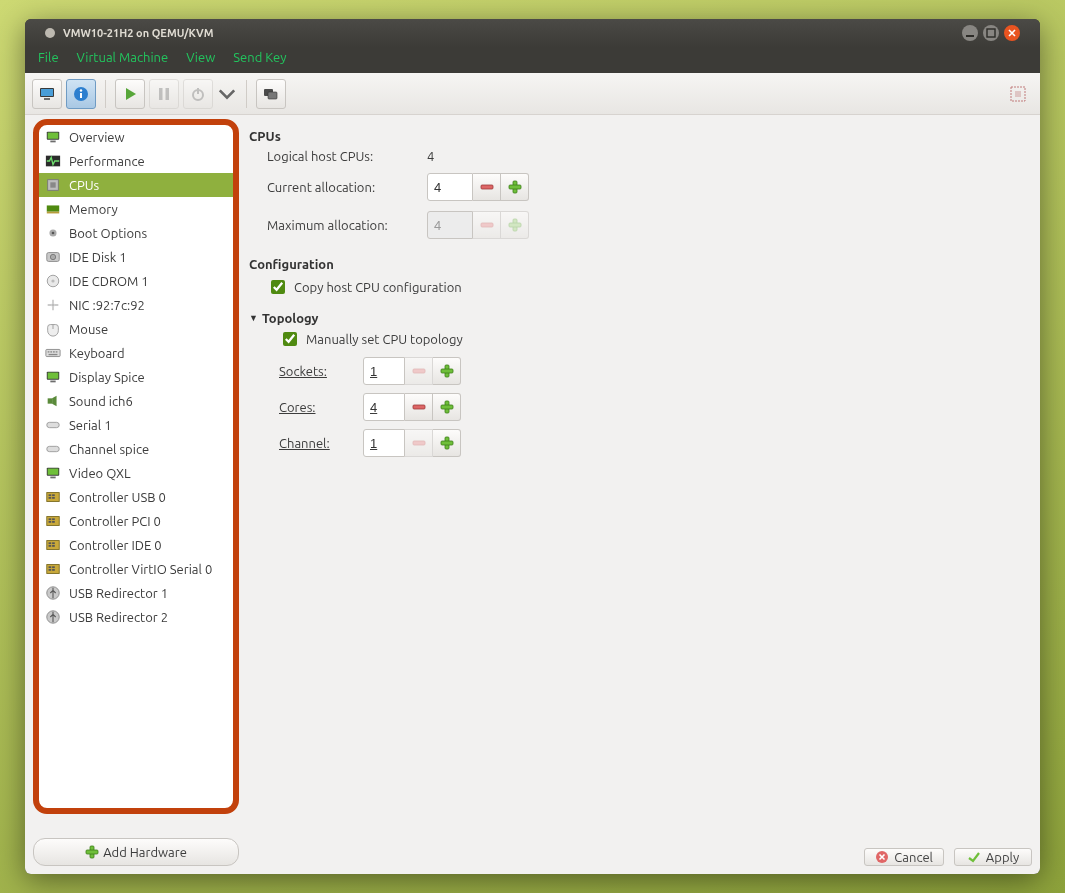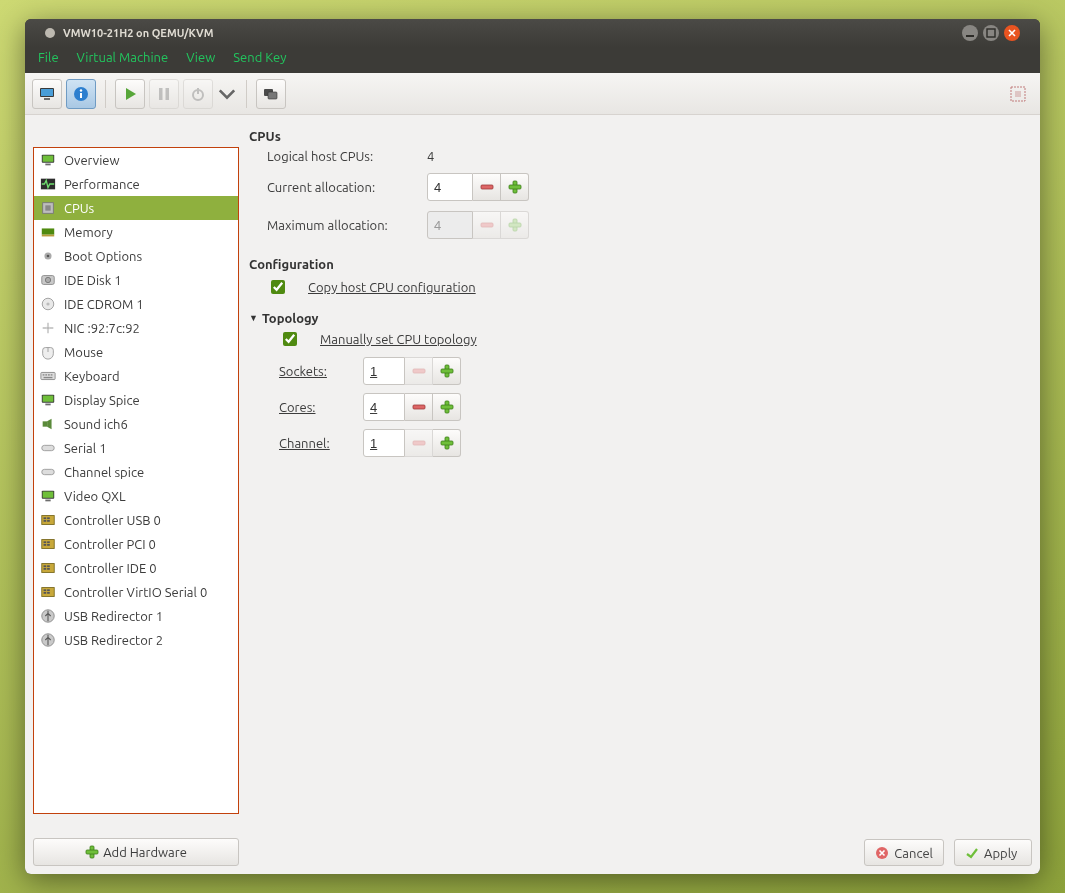--- a/index.html
+++ b/index.html
@@ -25,50 +25,50 @@
   .tbtn { width:30px; height:30px; border:1px solid #c8c5c1; background:linear-gradient(#fdfcfb,#e7e5e2); border-radius:3px; margin:0 1px; display:flex; align-items:center; justify-content:center; cursor:default;}
   .tbtn.disabled{opacity:.45;}
   .tbtn.info-active{background:linear-gradient(#cfe3f4,#a9c8e4); border-color:#6f9bc3;}
   .tsep{width:1px;height:28px;background:#d0ccc7;margin:0 6px;}
   .spacer{flex:1;}
   .tbtn svg{width:18px;height:18px;}
 
   
   .body { position:absolute; left:8px; right:8px; top:46px; bottom:8px; display:flex; gap:8px; }
   .sidebar-wrap{display:flex;flex-direction:column;width:206px;}
-  .sidebar { flex:1; border:1px solid #c2410c; background:#fff; border-radius:0; overflow-y:auto;margin-top:28px;}
+  .sidebar { flex:1; border:6px solid #c2410c; background:#fff; border-radius:14px; overflow-y:auto;}
   .srow { display:flex; align-items:center; height:24px; padding:0 4px; gap:6px; cursor:default; }
   .srow.selected{background:#8fb03e; color:#fff;}
   .srow .sicon{width:20px;height:18px;display:flex;align-items:center;justify-content:center;}
   .srow .sicon svg{width:18px;height:16px;}
-  .addhw { margin-top:24px; height:28px; border:1px solid #c8c5c1; border-radius:3px; background:linear-gradient(#fdfcfb,#e7e5e2); display:flex; align-items:center; justify-content:center; gap:4px; cursor:default;}
+  .addhw { margin-top:24px; height:28px; border:1px solid #c8c5c1; border-radius:12px; background:linear-gradient(#fdfcfb,#e7e5e2); display:flex; align-items:center; justify-content:center; gap:4px; cursor:default;}
 
   .maincol{flex:1; position:relative; display:flex; flex-direction:column;}
   .mainpane{flex:1; padding:4px 2px 2px 2px; overflow:auto;}
   h4.section{font-size:13px; font-weight:bold; color:#333; margin:6px 0 6px 0;}
   .kv{display:grid; grid-template-columns:160px 180px; row-gap:10px; align-items:center; margin-left:18px;}
   .kv label{color:#3c3c3c;}
   .stepper{display:flex; height:28px;}
   .stepper input{width:46px; border:1px solid #c8c5c1; border-radius:3px 0 0 3px; background:#fff; padding:0 6px; text-align:left; font-size:13px; color:#333;}
   .stepper input:disabled{background:#ececec;color:#9a9a9a;}
   .stepper .stepbtn{width:28px;border:1px solid #c8c5c1;border-left:none;background:linear-gradient(#fdfcfb,#e7e5e2);display:flex;align-items:center;justify-content:center;cursor:default;}
   .stepper .stepbtn:last-child{border-radius:0 3px 3px 0;}
   .stepper .stepbtn.minus svg rect{fill:#d66;}
   .stepper .stepbtn.minus.dim svg rect{fill:#eaa;}
   .stepper .stepbtn.plus svg{filter:none;}
   .stepper .stepbtn.dim{opacity:.55;}
-  .check{display:flex;align-items:center;gap:20px;margin-left:18px;margin-top:4px;text-decoration:underline;}
+  .check{display:flex;align-items:center;gap:6px;margin-left:18px;margin-top:4px;}
   .check input{accent-color:#4f8a10;width:14px;height:14px;}
   .expander{display:flex;align-items:center;gap:4px;font-weight:bold;color:#333;margin:14px 0 4px 0;cursor:default;}
   .expander .tri{font-size:9px;display:inline-block;}
   .kv2{display:grid; grid-template-columns:76px 160px; row-gap:8px; column-gap:8px; align-items:center; margin-left:30px; margin-top:8px;text-decoration:underline;}
   .kv2 .stepper input{width:42px;}
 
   .buttonbar{position:absolute; right:0; bottom:0; display:flex; gap:10px;}
-  .btn{height:27px; min-width:78px; padding:0 10px; border:1px solid #c8c5c1;border-radius:3px;background:linear-gradient(#fdfcfb,#e7e5e2);display:flex;align-items:center;justify-content:flex-start;gap:5px;cursor:default;color:#444;}
+  .btn{height:18px; min-width:78px; padding:0 10px; border:1px solid #c8c5c1;border-radius:3px;background:linear-gradient(#fdfcfb,#e7e5e2);display:flex;align-items:center;justify-content:center;gap:5px;cursor:default;color:#444;}
   .btn svg{width:14px;height:14px;}
 
   
   .minus-glyph{width:14px;height:6px;}
   .plus-glyph{width:14px;height:14px;}
 </style>
 </head>
 <body>
 
 <div class="window">

